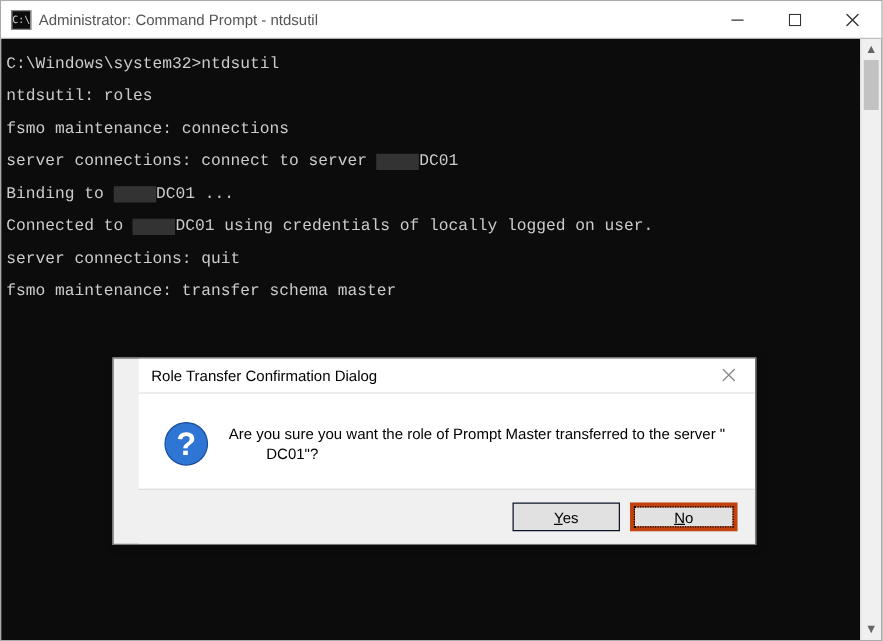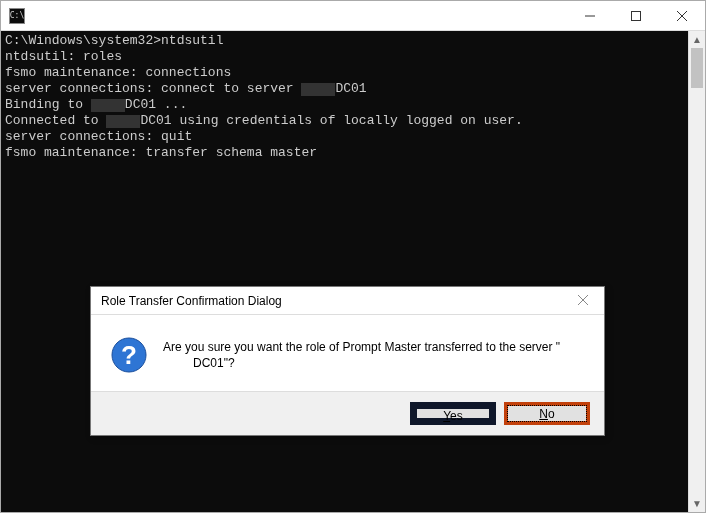--- a/index.html
+++ b/index.html
@@ -52,21 +52,21 @@
   .console {
     flex: 1 1 auto;
     padding: 2px 4px;
     font-family: Consolas, "Courier New", monospace;
     font-size: 13px;
     line-height: 16px;
     color: #ccc;
     white-space: pre;
     overflow: hidden;
   }
-  .console .line { display:block; white-space: pre; }
+  .console .line { display:block; white-space: pre; margin-top: 10px; }
   .redact {
     display: inline-block;
     background: #333;
     color: #333;
     user-select: none;
     height: 13px;
     vertical-align: -2px;
   }
   .scrollbar {
     width: 17px;
@@ -90,20 +90,21 @@
   
   .dialog {
     position: absolute;
     left: 89px; top: 255px;
     width: 515px;
     background: #f0f0f0;
     border: 1px solid #777;
     box-shadow: 2px 2px 6px rgba(0,0,0,0.25);
     font-size: 12px;
     color: #000;
+    padding-left: 20px;
   }
   .dialog .dlg-titlebar {
     height: 28px;
     background: #fff;
     border-bottom: 1px solid #ddd;
     display:flex; align-items:center;
     padding: 0 6px 0 10px;
     font-size: 12px;
   }
   .dialog .dlg-titlebar .t { flex:1 1 auto; }
@@ -134,38 +135,39 @@
     padding: 10px 14px;
     display:flex;
     justify-content:flex-end;
     gap: 8px;
   }
   .dialog .buttons button {
     min-width: 86px;
     height: 23px;
     font-size: 12px;
     background: #e1e1e1;
-    border: 7px solid #0f172a;
+    border: 1px solid #0f172a;
     padding: 0;
   }
   .dialog .buttons button.default {
     border: 4px solid #c2410c;
     outline: 1px dotted #000;
     outline-offset: -4px;
   }
   .dialog .buttons button .u { text-decoration: underline; }
   .qicon-circle { fill:#2e75d4; }
   .qicon-inner { fill:#fff; }
 </style>
 </head>
 <body>
 
 <div class="window">
   <div class="titlebar">
     <div class="appicon">C:\</div>
+    <div class="title">Administrator: Command Prompt - ntdsutil</div>
     <div class="spacer"></div>
     <div class="winbtn">
       <svg width="10" height="10" viewBox="0 0 10 10">
           <path d="M0 5 H10" stroke="currentColor" stroke-width="1"></path>
         </svg>
     </div>
     <div class="winbtn">
       <svg width="10" height="10" viewBox="0 0 10 10">
           <rect x="0.5" y="0.5" width="9" height="9" fill="none" stroke="currentColor" stroke-width="1"></rect>
         </svg>

